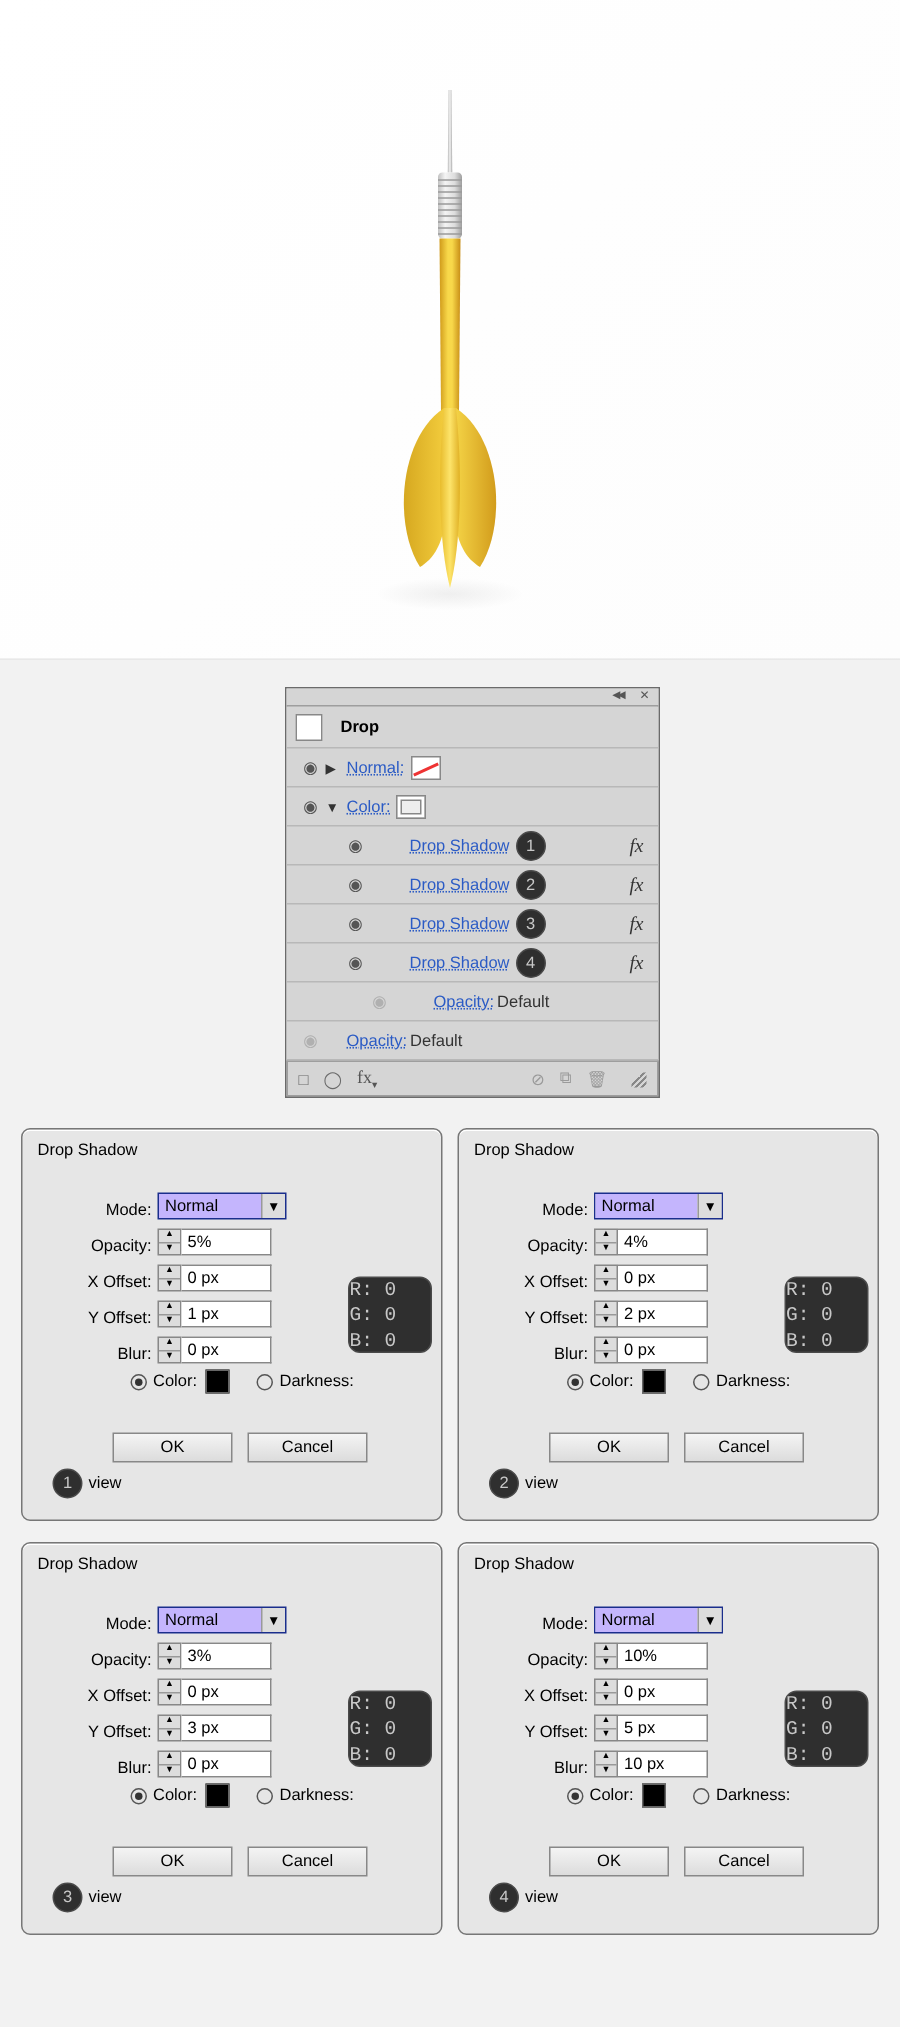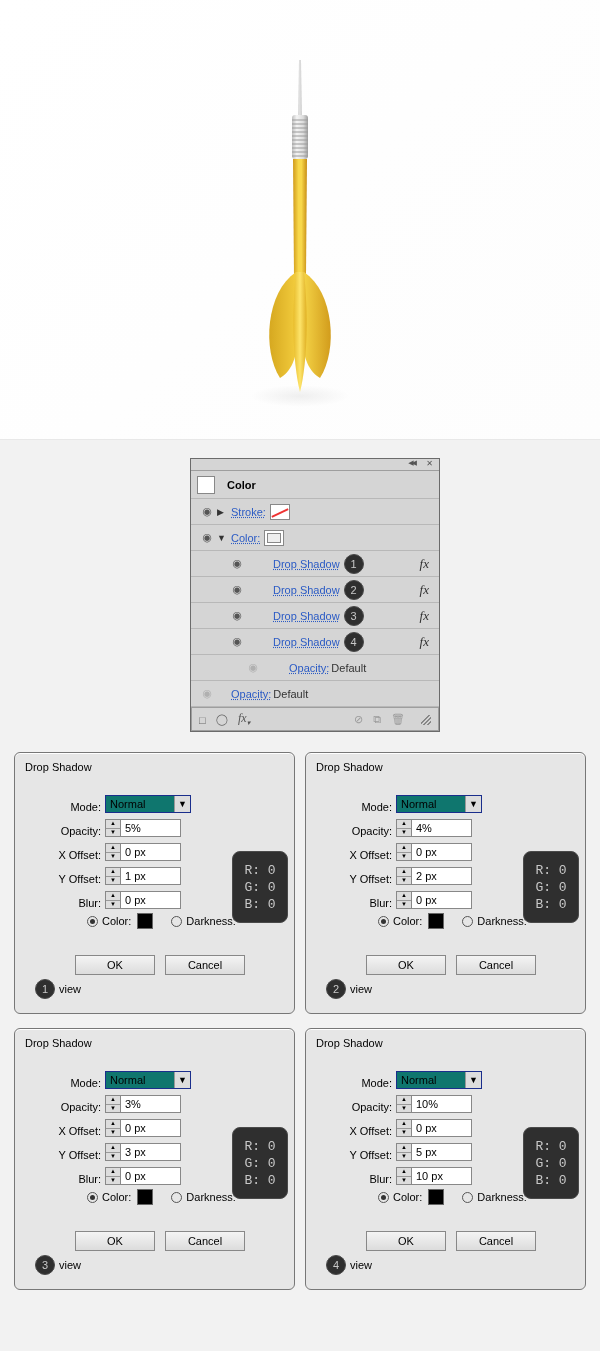--- a/index.html
+++ b/index.html
@@ -30,42 +30,42 @@
 .swatch-slash::after { content: ""; position: absolute; left: 0; top: 50%; width: 100%; border-top: 2px solid #e33; transform: rotate(-25deg); }
 .swatch-fill { width: 20px; height: 16px; border: 1px solid #888; background: #eee; box-shadow: inset 0 0 0 2px #fff, inset 0 0 0 3px #888; margin-left: 4px; flex-shrink: 0; }
 .fx-txt { font-style: italic; font-family: Georgia, serif; margin-left: auto; margin-right: 4px; font-size: 13px; color: #333; }
 .indent1 { padding-left: 36px; }
 .indent2 { padding-left: 52px; }
 .badge { width: 20px; height: 20px; border-radius: 50%; background: #2f2f2f; color: #c8c8c8; display: inline-flex; align-items: center; justify-content: center; font-size: 11px; border: 1px solid #4a4a4a; margin: 0 4px; }
 .default-txt { color: #333; margin-left: 2px; }
 .panel-footer { display: flex; align-items: center; height: 24px; border-top: 1px solid #9e9e9e; padding: 0 8px; gap: 10px; color: #6a6a6a; }
 .pf-icon { font-size: 11px; }
 .pf-right { margin-left: auto; display: flex; gap: 10px; color: #9a9a9a; }
-.pf-fx { font-style: italic; font-family: Georgia, serif; color: #555; font-size: 12px; }
+.pf-fx { font-family: Georgia, serif; color: #555; font-size: 12px; }
 .resize-grip { margin-left: 6px; width: 10px; height: 10px; background: linear-gradient(135deg, transparent 0 40%, #888 40% 50%, transparent 50% 60%, #888 60% 70%, transparent 70% 80%, #888 80% 90%, transparent 90%); }
 
 .dialogs { padding: 20px 14px 30px; display: grid; grid-template-columns: 1fr 1fr; gap: 14px 10px; }
 .dialog { background: #e6e6e6; border: 1px solid #777; border-radius: 6px; box-shadow: 0 1px 0 #fff inset; padding: 8px 10px 12px; position: relative; min-height: 262px; }
 .dialog-title { font-size: 11px; margin-bottom: 16px; }
 .fieldset { padding: 0 0 0 22px; }
 .frow { display: flex; align-items: flex-end; height: 24px; }
 .flabel { width: 54px; text-align: right; margin-right: 4px; }
 .select { display: inline-flex; border: 1px solid #1a2e8c; height: 18px; }
-.select input { border: none; width: 68px; height: 16px; font-size: 11px; padding: 0 4px; background: #0f766e; }
+.select input { border: none; width: 68px; height: 16px; font-size: 11px; padding: 0 4px; background: #c4b5fd; }
 .select .caret { width: 16px; background: #ddd; border-left: 1px solid #999; text-align: center; font-size: 9px; line-height: 16px; cursor: pointer; }
 .stepper { display: inline-flex; height: 18px; }
 .step-btns { width: 16px; display: flex; flex-direction: column; border: 1px solid #888; background: #ddd; }
 .step-btns span { flex: 1; font-size: 6px; text-align: center; line-height: 7px; border-bottom: 1px solid #999; cursor: pointer; }
 .step-btns span:last-child { border-bottom: none; }
 .stepper input { border: 1px solid #888; border-left: none; width: 60px; font-size: 11px; padding: 0 4px; background: #fff; }
 .radio-row { padding-left: 40px; margin-top: 4px; display: flex; align-items: center; gap: 4px; }
 .radio { width: 11px; height: 11px; border: 1px solid #555; border-radius: 50%; display: inline-block; position: relative; }
 .radio.checked::after { content: ""; position: absolute; inset: 2px; background: #333; border-radius: 50%; }
 .color-sw { width: 16px; height: 16px; border: 1px solid #666; background: #000; margin: 0 2px; }
-.rgb-box { position: absolute; right: 6px; top: 98px; width: 56px; height: 72px; background: #2f2f2f; border: 1px solid #4a4a4a; border-radius: 8px; color: #c8c8c8; font-family: "Courier New", monospace; font-size: 13px; display: flex; flex-direction: column; justify-content: center; align-items: center; gap: 2px; }
+.rgb-box { position: absolute; right: 6px; top: 98px; width: 56px; height: 51px; background: #2f2f2f; border: 1px solid #4a4a4a; border-radius: 8px; color: #c8c8c8; font-family: "Courier New", monospace; font-size: 13px; display: flex; flex-direction: column; justify-content: center; gap: 2px; }
 .btn-row { display: flex; gap: 10px; margin-top: 26px; padding-left: 50px; align-items: center; }
 .btn { width: 80px; height: 20px; border: 1px solid #888; background: linear-gradient(#f4f4f4, #dcdcdc); font-size: 11px; cursor: pointer; }
 .preview-wrap { position: absolute; left: 16px; bottom: 14px; display: flex; align-items: center; }
 </style>
 </head>
 <body>
 
 <div class="canvas">
   <div class="shadow-ellipse"></div>
   <svg class="dart" width="76" height="340" viewBox="0 0 76 340">
@@ -125,26 +125,26 @@
     <path d="M34 212 L42 212 C 46 250, 46 300, 38 332 C 30 300, 30 250, 34 212 Z" fill="url(#flightC)"></path>
   </svg>
 </div>
 
 <div class="panel-wrap">
   <div class="panel">
     <div class="panel-topbar"></div>
     <div class="panel-body">
       <div class="p-row header">
         <div class="thumb"></div>
-        <span class="path-label">Color</span>
+        <span class="path-label">Drop</span>
       </div>
       <div class="p-row">
         <span class="eye">◉</span>
         <span class="tri">▶</span>
-        <span class="link-u">Stroke:</span>
+        <span class="link-u">Normal:</span>
         <span class="swatch-slash"></span>
       </div>
       <div class="p-row">
         <span class="eye">◉</span>
         <span class="tri">▼</span>
         <span class="link-u">Color:</span>
         <span class="swatch-fill"></span>
       </div>
       <div id="effects-container">
   <div class="p-row indent1">

